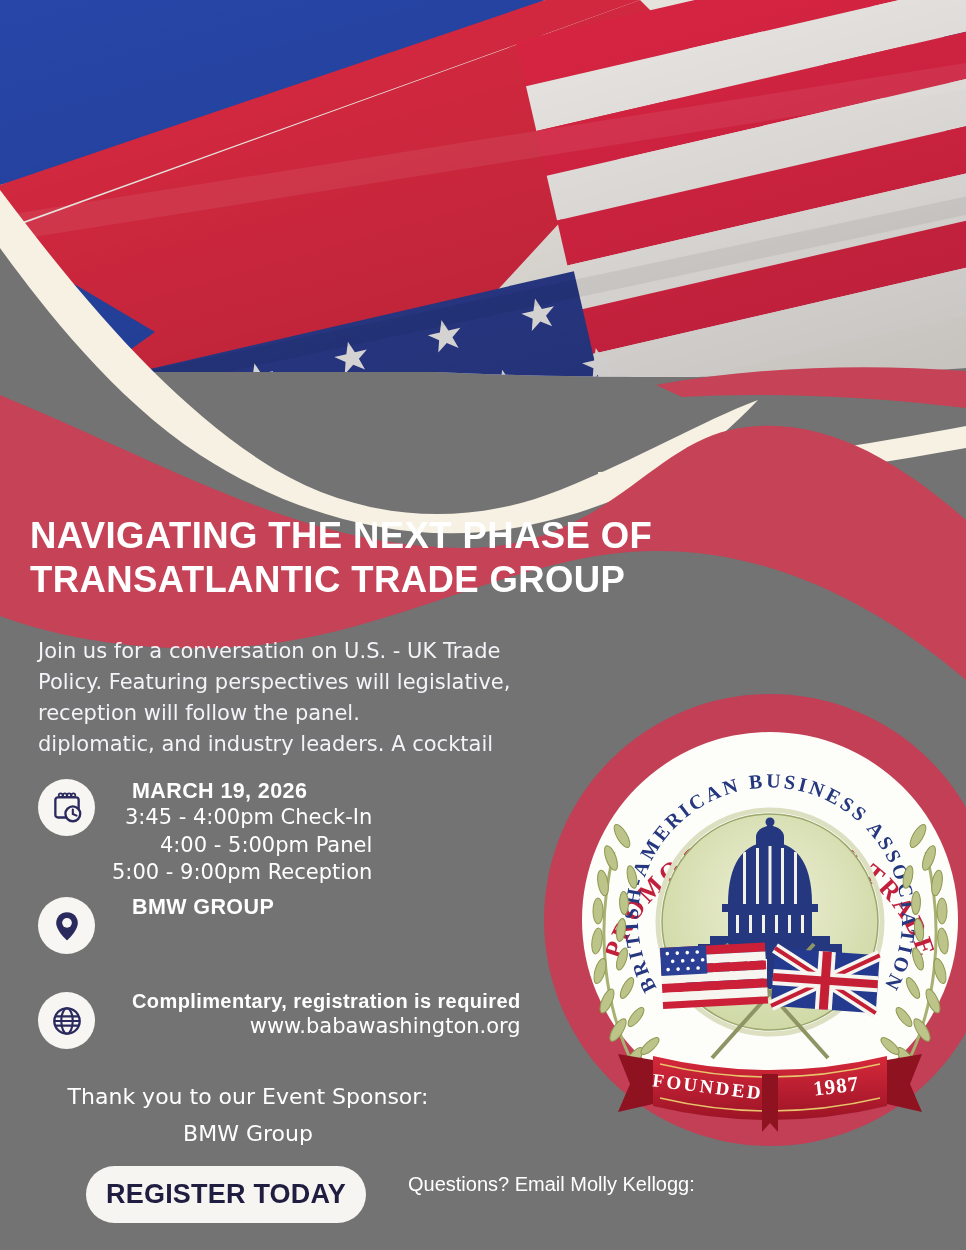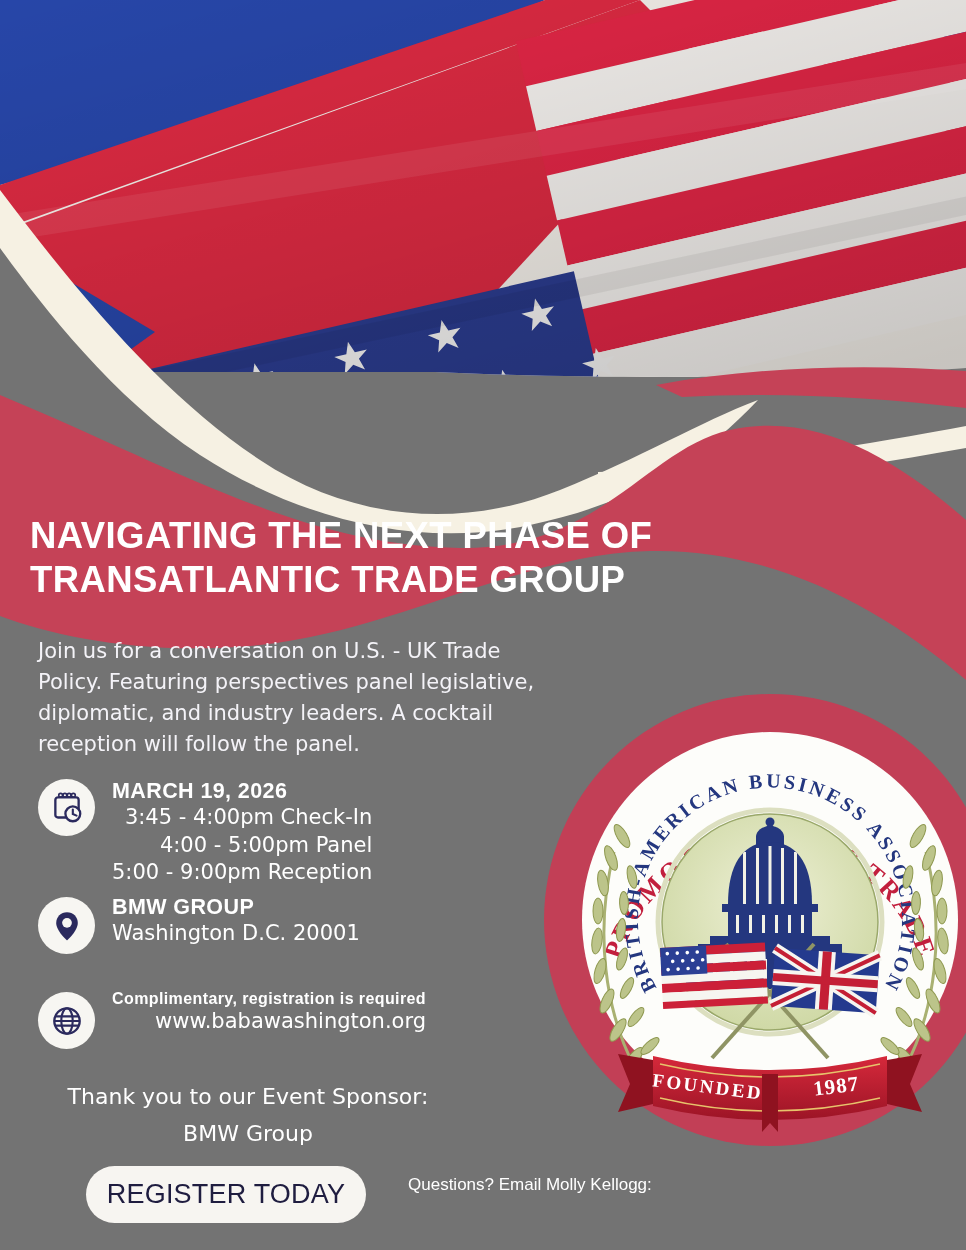--- a/index.html
+++ b/index.html
@@ -11,34 +11,34 @@
          font-family:"Liberation Sans",sans-serif;font-weight:800;
          font-size:36.5px;line-height:44px;letter-spacing:.4px;}
   
   .intro{left:38px;top:636px;width:560px;color:#f4f3f8;
          font-size:21px;line-height:31px;font-weight:400;}
   
   .icon-circle{width:57px;height:57px;border-radius:50%;background:#f7f6f2;
                display:flex;align-items:center;justify-content:center;}
   .info-text{left:112px;color:#fff;}
   .info-title{font-weight:700;font-size:21.5px;letter-spacing:.4px;
-              font-family:"Liberation Sans",sans-serif;}
+              font-family:"Liberation Sans",sans-serif;margin-left:20px;}
   .info-line{font-size:21px;line-height:27.5px;text-align:right;}
   
   .sponsor{left:48px;top:1078px;width:400px;text-align:center;color:#fff;
            font-size:22px;line-height:37px;}
   
   .register-btn{left:86px;top:1166px;width:280px;height:57px;border-radius:29px;
                 background:#f7f5f1;border:none;display:flex;align-items:center;
                 justify-content:center;cursor:pointer;
-                font-family:"Liberation Sans",sans-serif;font-weight:400;
+                font-family:"Liberation Sans",sans-serif;font-weight:700;
                 font-size:27px;letter-spacing:.2px;color:#1f1d40;}
   .contact{left:408px;top:1170px;width:420px;color:#fff;
            font-family:"Liberation Sans",sans-serif;
-           font-size:17px;line-height:29px;font-weight:400;}
+           font-size:20px;line-height:29px;font-weight:400;}
   .svgfill{display:block;}
 </style>
 </head>
 <body>
 
 <div class="flyer">
 
   <svg class="abs svgfill" style="left:0;top:0" width="966" height="700" viewBox="0 0 966 700">
     <defs>
       <clipPath id="photoClip">
@@ -104,23 +104,23 @@
              L966,680 C880,606 770,548 650,551 C520,554 400,630 260,645 C150,656 60,638 0,616 Z" fill="#c54257"></path>
   </svg>
 
   <div class="abs title">
     <div>NAVIGATING THE NEXT PHASE OF</div>
     <div>TRANSATLANTIC TRADE GROUP</div>
   </div>
 
   <div class="abs intro">
     <div>Join us for a conversation on U.S. - UK Trade</div>
-    <div>Policy. Featuring perspectives panel legislative,</div>
+    <div>Policy. Featuring perspectives will legislative,</div>
+    <div>reception will follow the panel.</div>
     <div>diplomatic, and industry leaders. A cocktail</div>
-    <div>reception will follow the panel.</div>
   </div>
 
   <div class="abs icon-circle" style="left:38px;top:779px">
     <svg width="36" height="36" viewBox="0 0 34 34" fill="none" stroke="#2b2a5e">
       <circle cx="11" cy="5" r="1.8" stroke-width="1.6"></circle>
         <circle cx="15" cy="5" r="1.8" stroke-width="1.6"></circle>
       <circle cx="19" cy="5" r="1.8" stroke-width="1.6"></circle>
         <circle cx="23" cy="5" r="1.8" stroke-width="1.6"></circle>
       <rect x="6" y="7" width="22" height="19" rx="2.5" stroke-width="2.2"></rect>
       <circle cx="22.5" cy="22.5" r="7" fill="#f7f6f2" stroke-width="2.2"></circle>
@@ -135,32 +135,31 @@
   </div>
 
   <div class="abs icon-circle" style="left:38px;top:897px">
     <svg width="36" height="36" viewBox="0 0 34 34">
       <path d="M17,4 C11.2,4 6.8,8.4 6.8,14.2 C6.8,21.8 17,30.6 17,30.6 S27.2,21.8 27.2,14.2 C27.2,8.4 22.8,4 17,4 Z" fill="#2b2a5e"></path>
       <circle cx="17" cy="14" r="4.6" fill="#f7f6f2"></circle>
     </svg>
   </div>
   <div class="abs info-text" style="top:895px">
     <div class="info-title">BMW GROUP</div>
-    <div class="info-line">Washington D.C. 20001</div>
   </div>
 
   <div class="abs icon-circle" style="left:38px;top:992px">
     <svg width="36" height="36" viewBox="0 0 34 34" fill="none" stroke="#2b2a5e">
       <circle cx="17" cy="17" r="12" stroke-width="2.2"></circle>
       <ellipse cx="17" cy="17" rx="5.4" ry="12" stroke-width="2"></ellipse>
       <path d="M6,12.6 H28 M5,17 H29 M6,21.4 H28" stroke-width="2"></path>
     </svg>
   </div>
   <div class="abs info-text" style="top:990px">
-    <div class="info-title" style="font-size:16px">Complimentary, registration is required</div>
+    <div class="info-title" style="font-size:20px">Complimentary, registration is required</div>
     <div class="info-line">www.babawashington.org</div>
   </div>
 
   <div class="abs sponsor">
     <div>Thank you to our Event Sponsor:</div>
     <div>BMW Group</div>
   </div>
 
   <button class="abs register-btn">REGISTER TODAY</button>
   <div class="abs contact">

